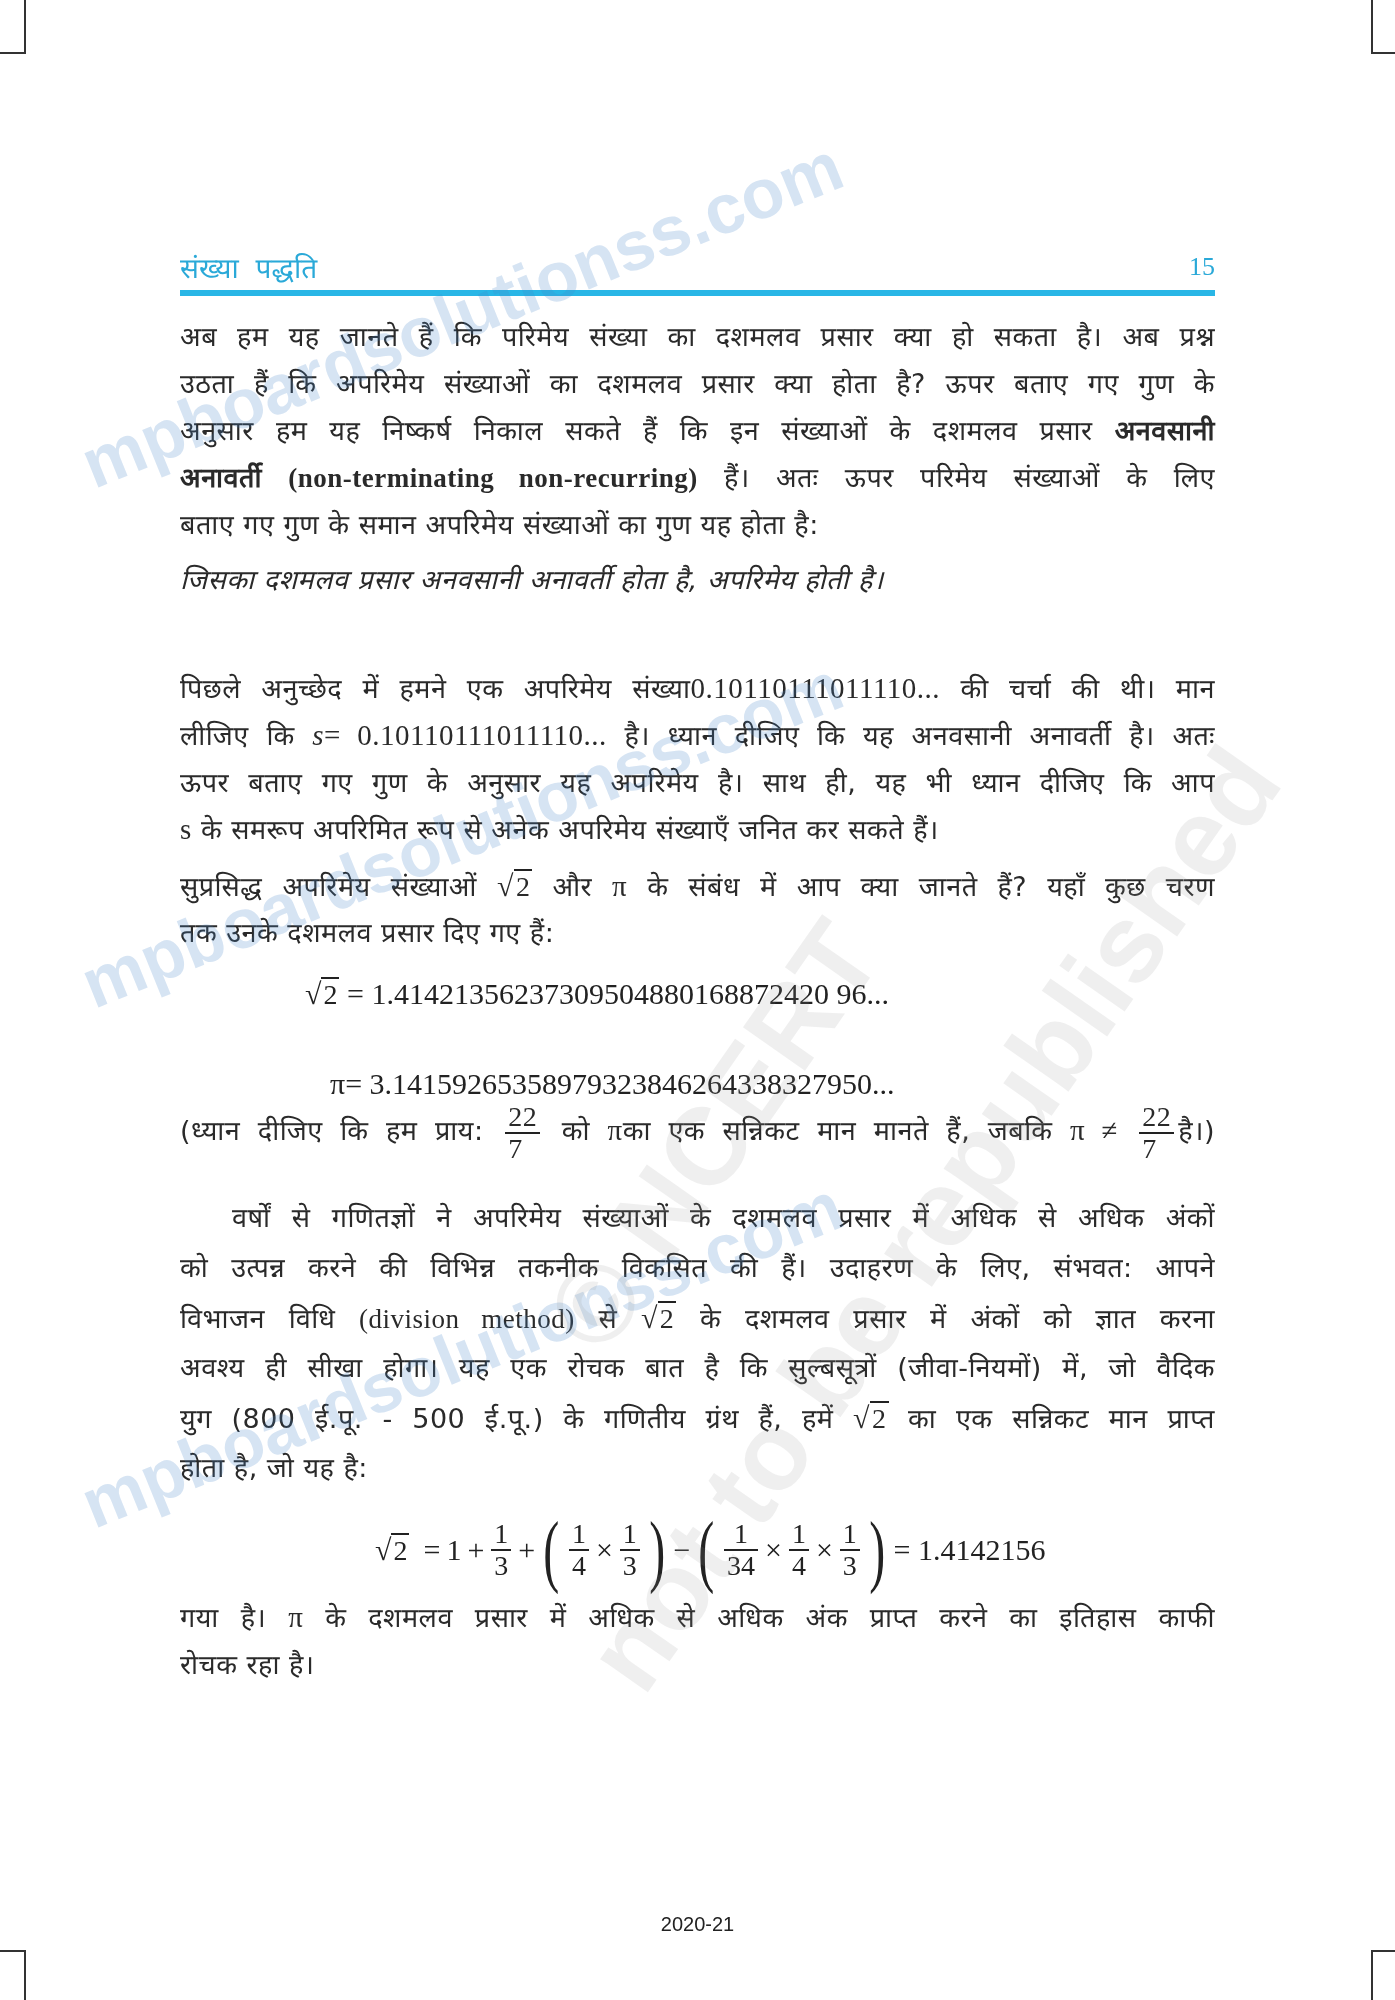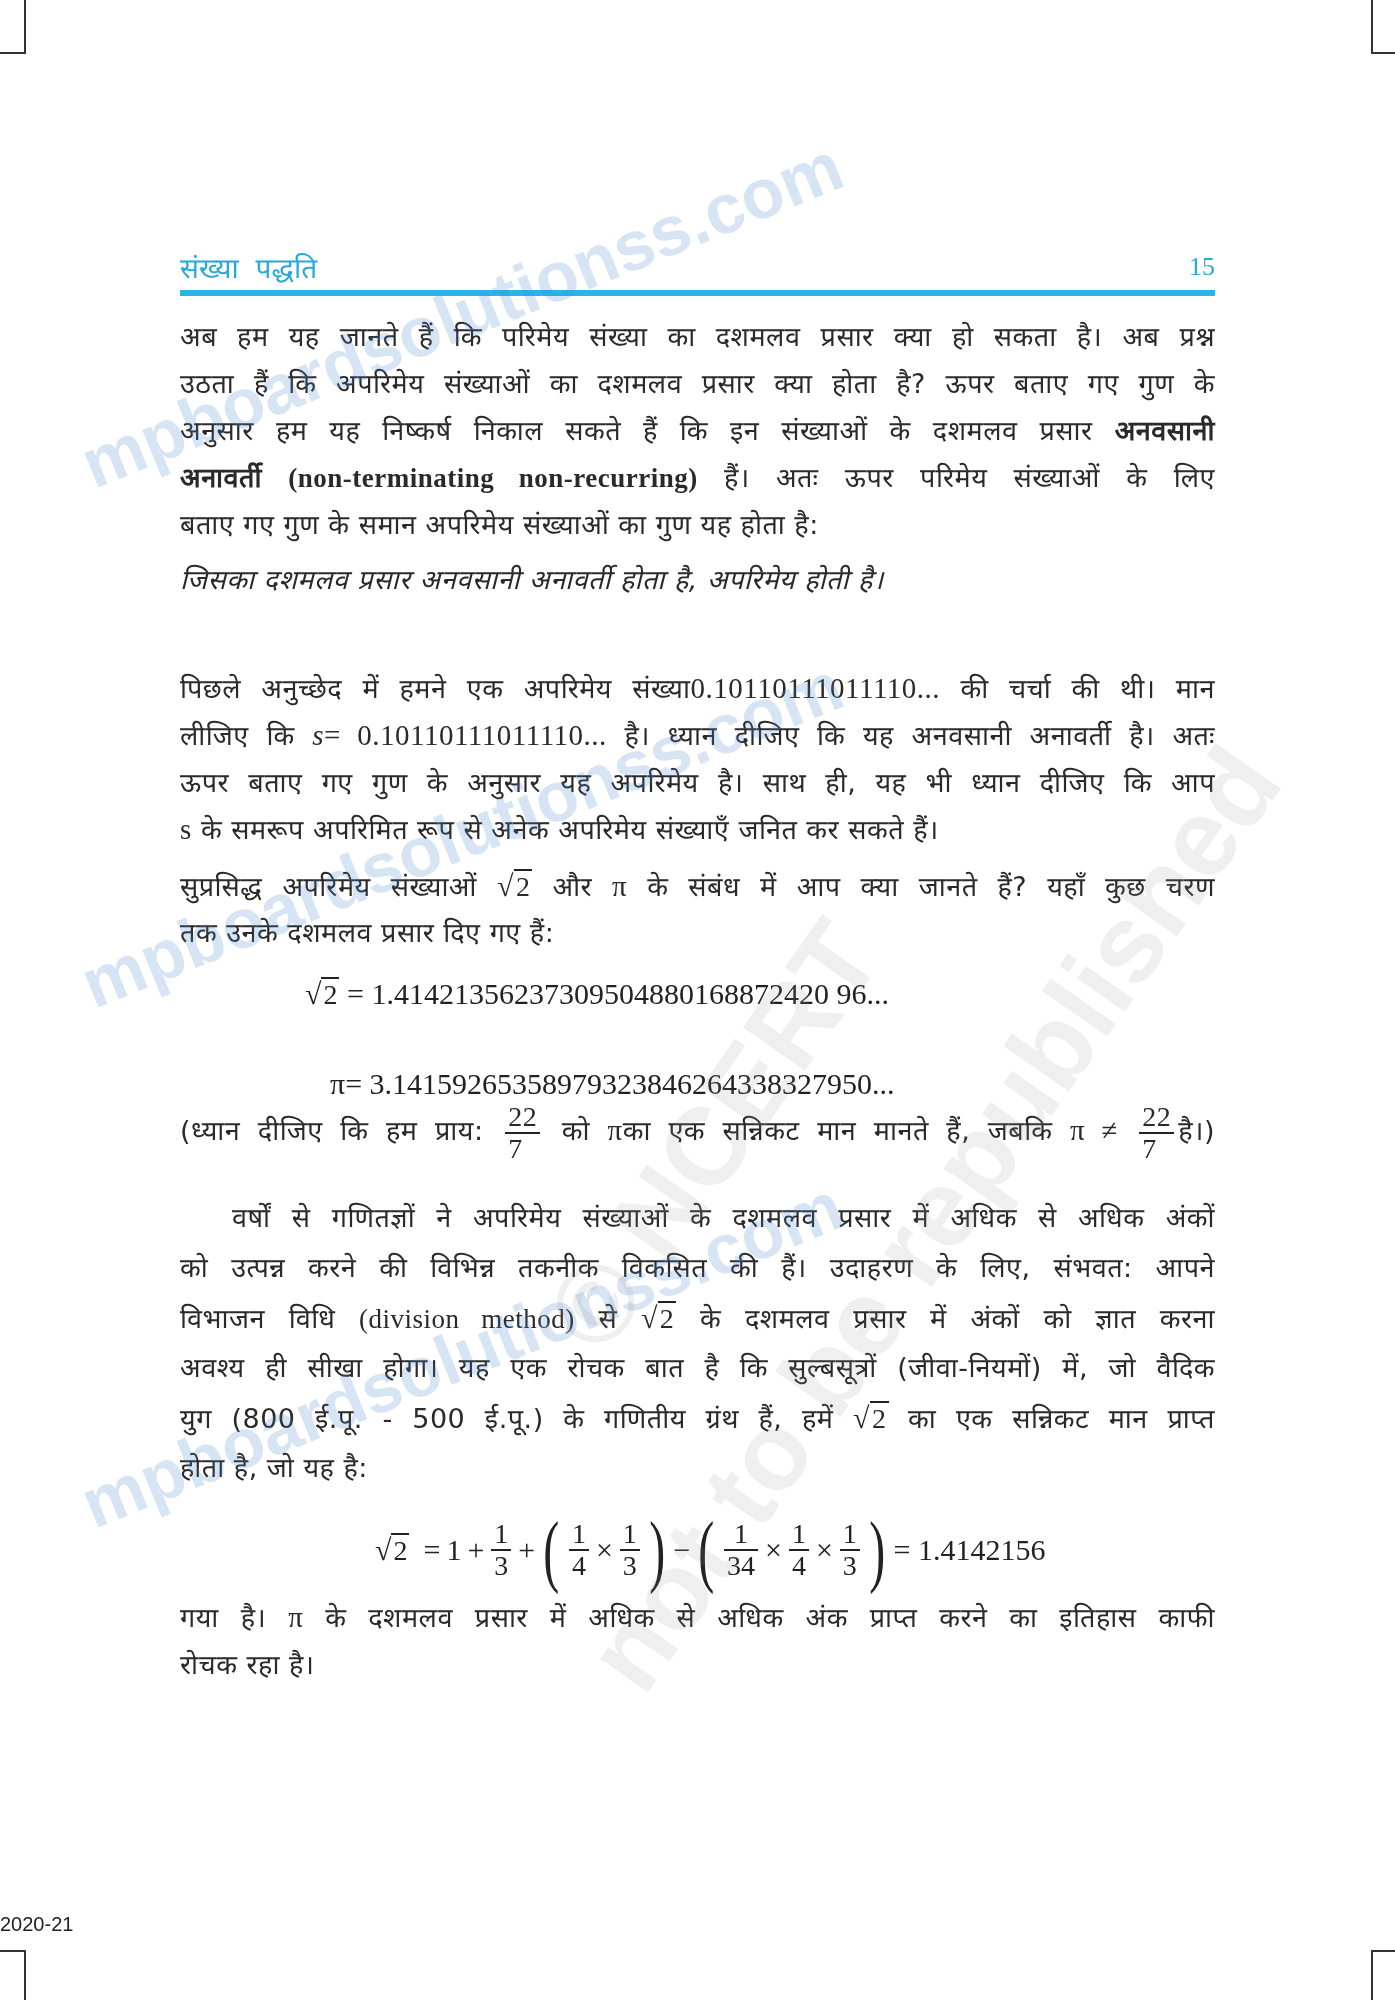--- a/index.html
+++ b/index.html
@@ -33,21 +33,21 @@
   .sqrt .arg { border-top: 2px solid #222; padding: 0 2px; font-size: 28px; }
 
   .frac { display: inline-block; vertical-align: middle; text-align: center; font-family: "Liberation Serif", serif; font-size: 28px; line-height: 30px; margin: 0 4px; }
   .frac .num { display: block; border-bottom: 2px solid #222; padding: 0 3px; }
   .frac .den { display: block; padding: 0 3px; }
 
   .eq-block { position: absolute; font-family: "Liberation Serif", serif; font-size: 30px; color: #222; white-space: nowrap; }
   .paren { font-size: 80px; font-weight: 200; vertical-align: middle; line-height: 80px; display: inline-block; transform: scaleX(0.6); }
   .op { margin: 0 3px; vertical-align: middle; }
 
-  .footer { position: absolute; left: 0; width: 1395px; top: 1913px; font-family: "Liberation Sans", sans-serif; font-size: 20px; color: #222; }
+  .footer { position: absolute; left: 0; width: 1395px; top: 1913px; text-align: center; font-family: "Liberation Sans", sans-serif; font-size: 20px; color: #222; }
 
   .wm { position: absolute; pointer-events: none; white-space: nowrap; font-family: "Liberation Sans", sans-serif; font-weight: bold; }
   .wm-blue { color: rgba(70,130,200,0.22); font-size: 64px; }
   .wm-grey { color: rgba(150,150,150,0.15); font-size: 110px; }
 </style>
 </head>
 <body>
 
 <div class="crop" style="left:24px;top:0;width:2px;height:54px;"></div>
 <div class="crop" style="left:0;top:52px;width:26px;height:2px;"></div>

